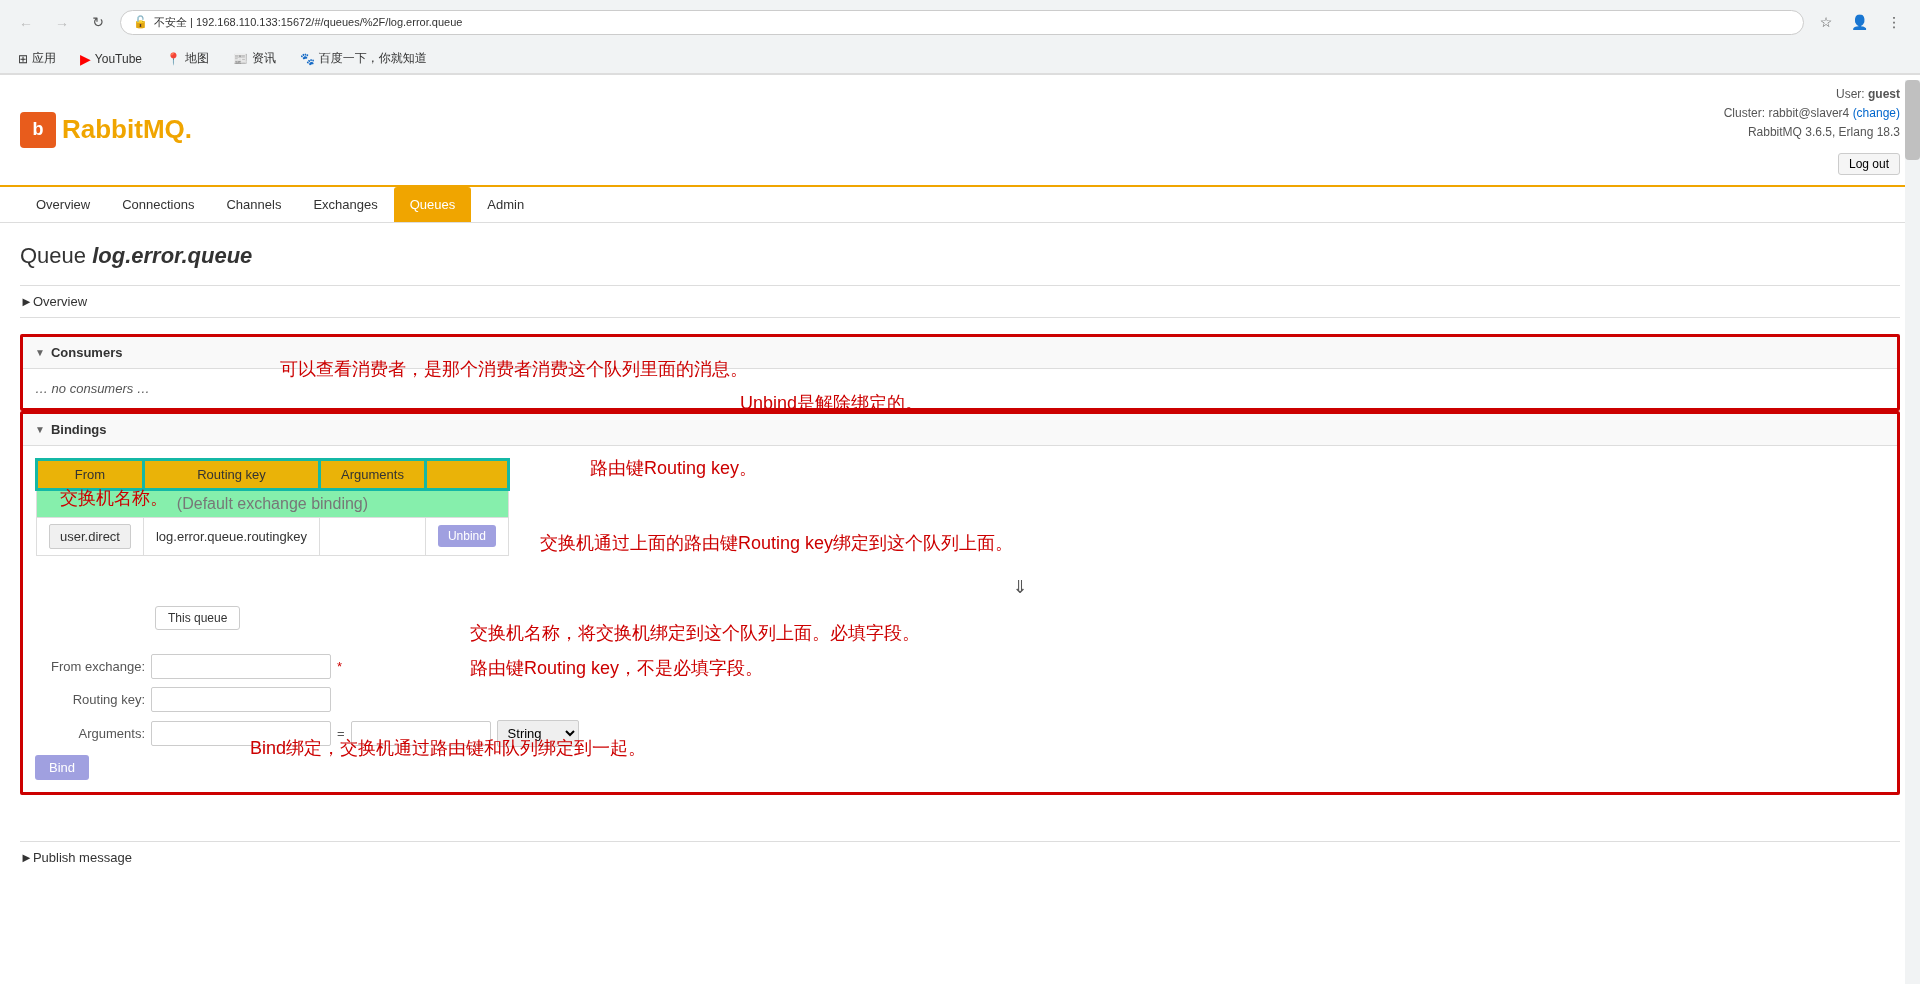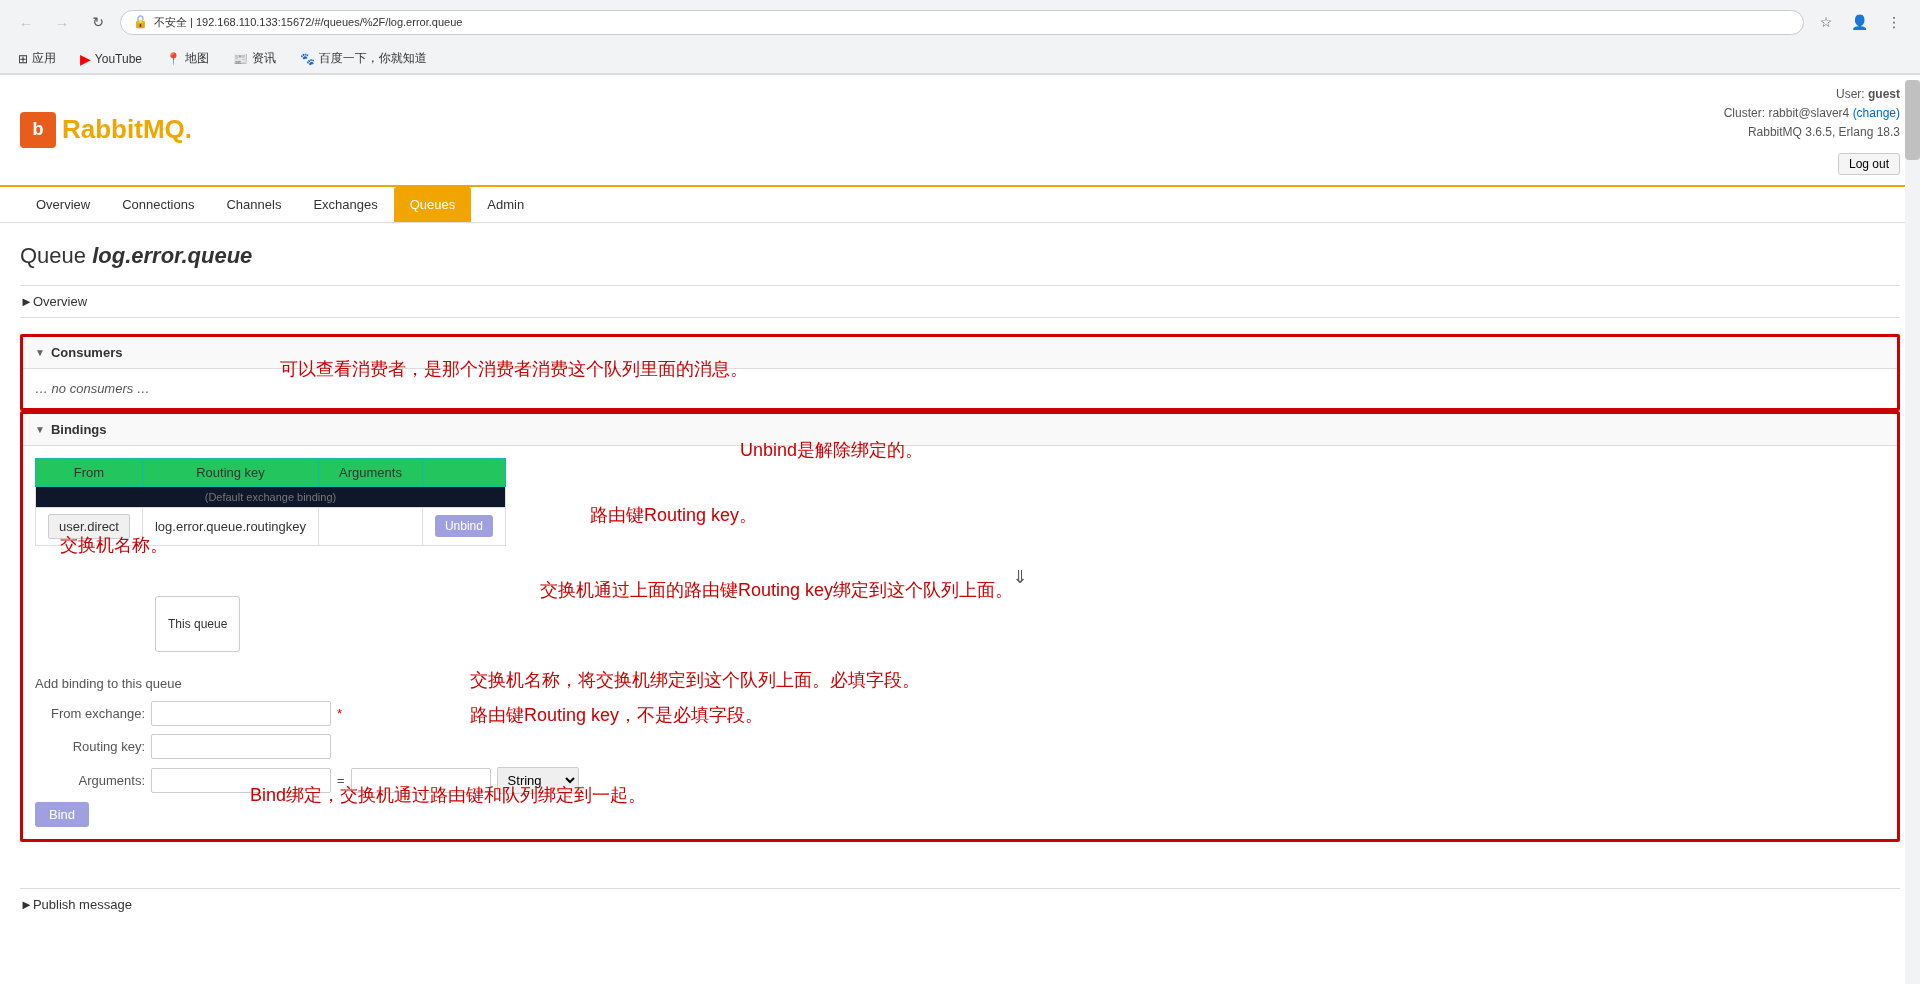--- a/index.html
+++ b/index.html
@@ -188,34 +188,34 @@
     }
 
     
     .bindings-table {
       border-collapse: collapse;
       margin-bottom: 16px;
     }
     .bindings-table th {
       padding: 6px 20px;
       text-align: center;
-      border: 1px solid #14b8a6;
-      background: #22c55e;
+      border: 3px solid #14b8a6;
+      background: #eab308;
       font-weight: normal;
       font-size: 13px;
     }
     .bindings-table td {
       padding: 6px 12px;
       text-align: center;
       border: 1px solid #ddd;
     }
     .default-exchange-row td {
-      background: #0f172a;
+      background: #86efac;
       color: #777;
-      font-size: 11px;
+      font-size: 16px;
       padding: 4px 12px;
     }
     .binding-cell-from {
       background: #f0f0f0;
       border: 1px solid #ccc;
       padding: 4px 10px;
       border-radius: 2px;
       display: inline-block;
     }
     .unbind-btn {
@@ -231,21 +231,21 @@
     
     .arrow-down {
       text-align: center;
       font-size: 18px;
       padding: 4px 0;
       color: #555;
     }
     .this-queue-badge {
       display: inline-block;
       border: 1px solid #ccc;
-      padding: 20px 12px;
+      padding: 4px 12px;
       border-radius: 3px;
       font-size: 12px;
       background: #fff;
       margin: 4px 0;
     }
 
     
     .add-binding-label {
       font-size: 13px;
       color: #555;
@@ -480,21 +480,20 @@
         </table>
 
         <div style="margin-left:120px;">
           <div class="arrow-down">⇓</div>
           <div>
             <span class="this-queue-badge">This queue</span>
           </div>
         </div>
 
         <div style="margin-top:20px;">
-          <div class="add-binding-label">Add binding to this queue</div>
 
           <div class="form-row">
             <label class="form-label">From exchange:</label>
             <input type="text" class="form-input" style="">
             <span class="form-required">*</span>
           </div>
 
           <div class="form-row">
             <label class="form-label">Routing key:</label>
             <input type="text" class="form-input" style="">

